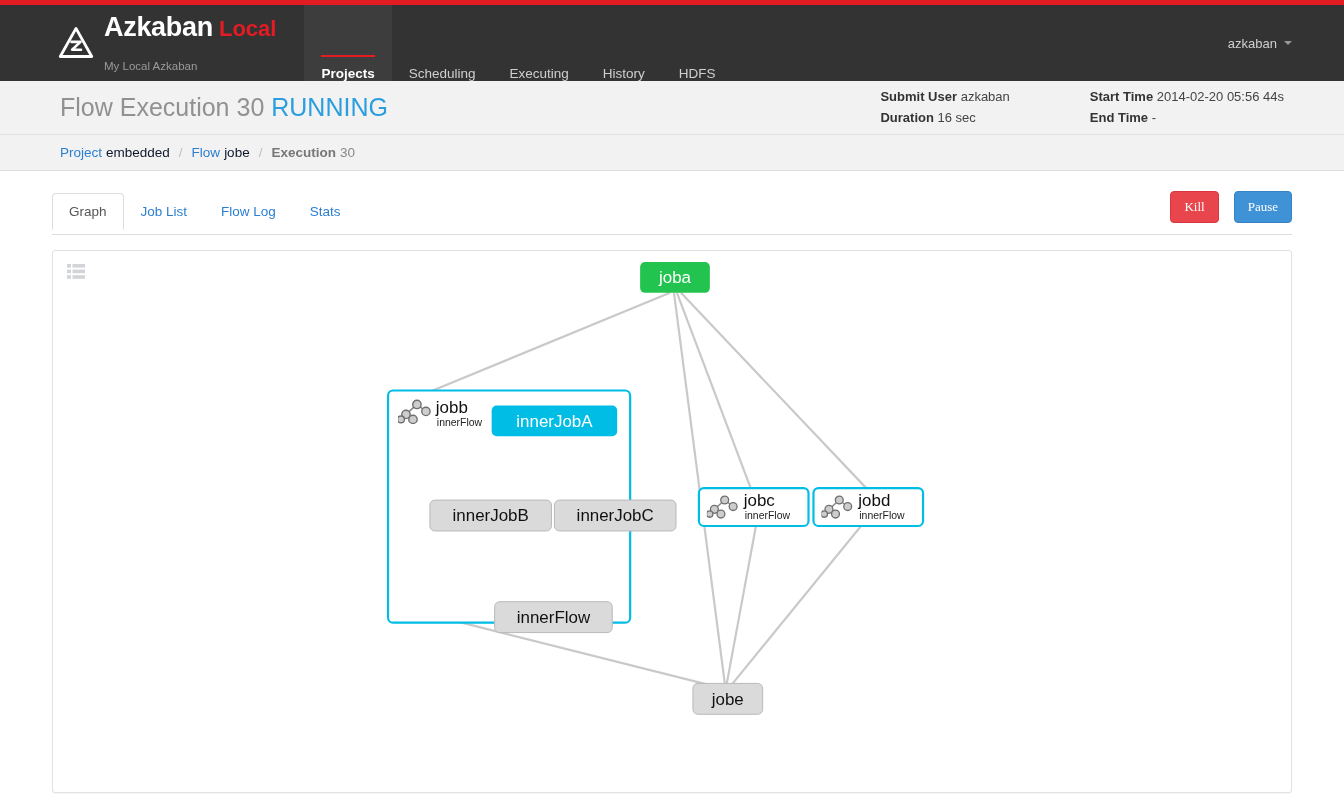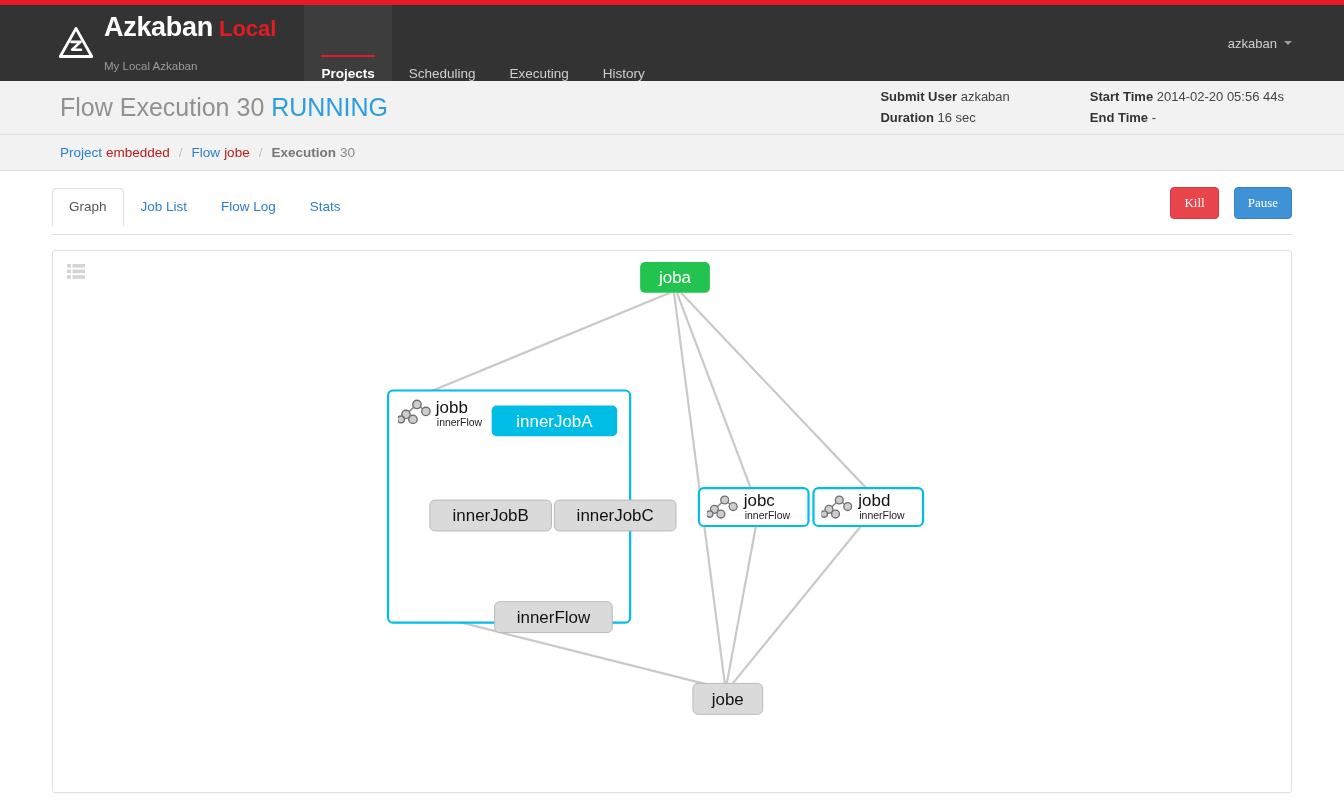--- a/index.html
+++ b/index.html
@@ -139,31 +139,31 @@
     border-bottom: 1px solid #dddddd;
     height: 36px;
     display: flex;
     align-items: center;
     padding-left: 60px;
     font-size: 13.5px;
   }
   .crumb { white-space: nowrap; }
   .crumb .key { color: #2c7fd0; font-weight: normal; }
   .crumb .key.muted { color: #777777; font-weight: bold; }
-  .crumb .val { color: #b91c1c; margin-left: 4px; }
+  .crumb .val { color: #0f172a; margin-left: 4px; }
   .crumb .val.muted { color: #888888; }
   .crumb-sep { color: #c0c0c0; margin: 0 9px; }
 
   
   .content {
     padding: 0 52px;
   }
   .tab-row {
     display: flex;
-    align-items: flex-start;
+    align-items: center;
     height: 48px;
     border-bottom: 1px solid #dddddd;
     margin-top: 16px;
     position: relative;
   }
   .tab {
     padding: 9px 16px;
     font-size: 13.5px;
     color: #2c7fd0;
     cursor: pointer;
@@ -263,20 +263,23 @@
       <span class="nav-underline"></span>
     </div>
     <div class="nav-item">
       <span>Scheduling</span>
     </div>
     <div class="nav-item">
       <span>Executing</span>
     </div>
     <div class="nav-item">
       <span>History</span>
+    </div>
+    <div class="nav-item">
+      <span>HDFS</span>
     </div>
   </div>
 
   <div class="nav-right">
     <span>azkaban</span>
     <span class="caret"></span>
   </div>
 </div>
 
 <div class="page-header">

